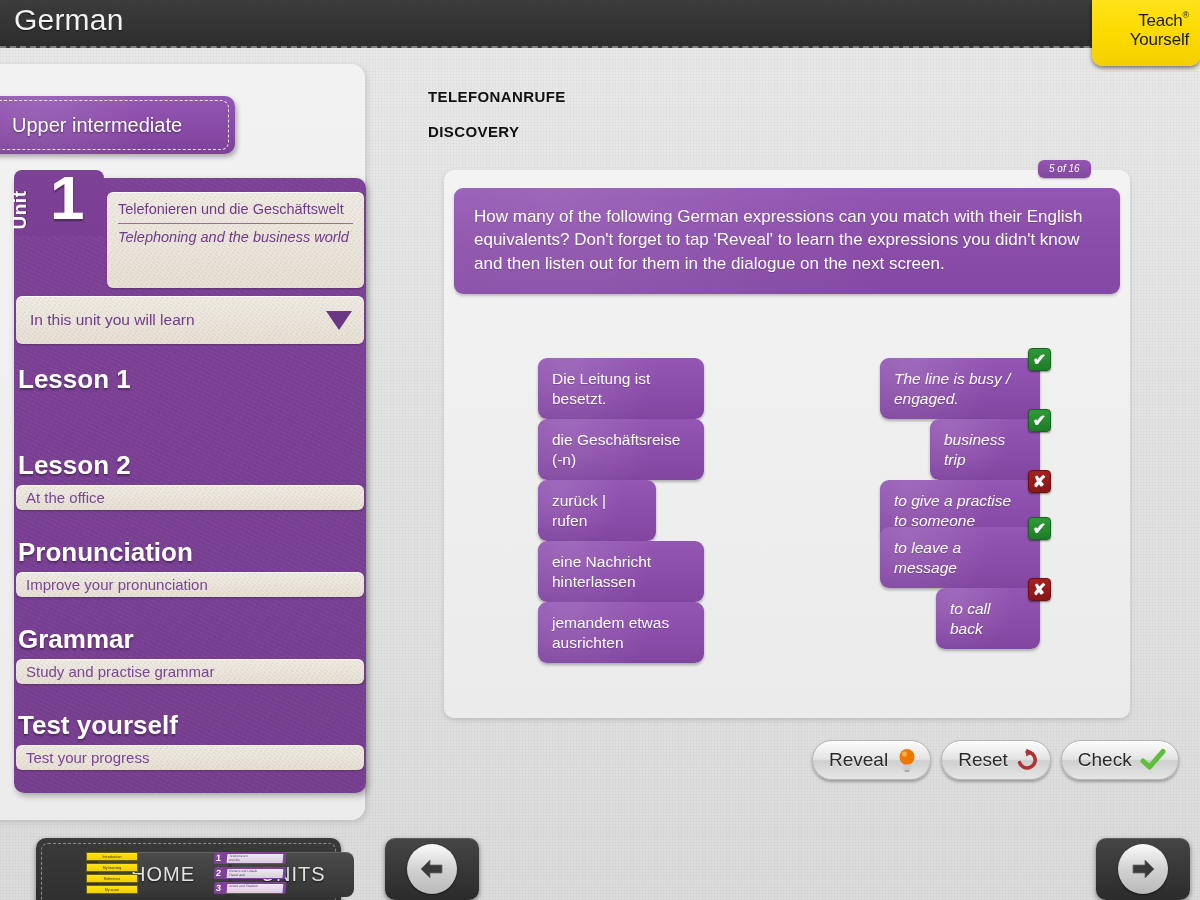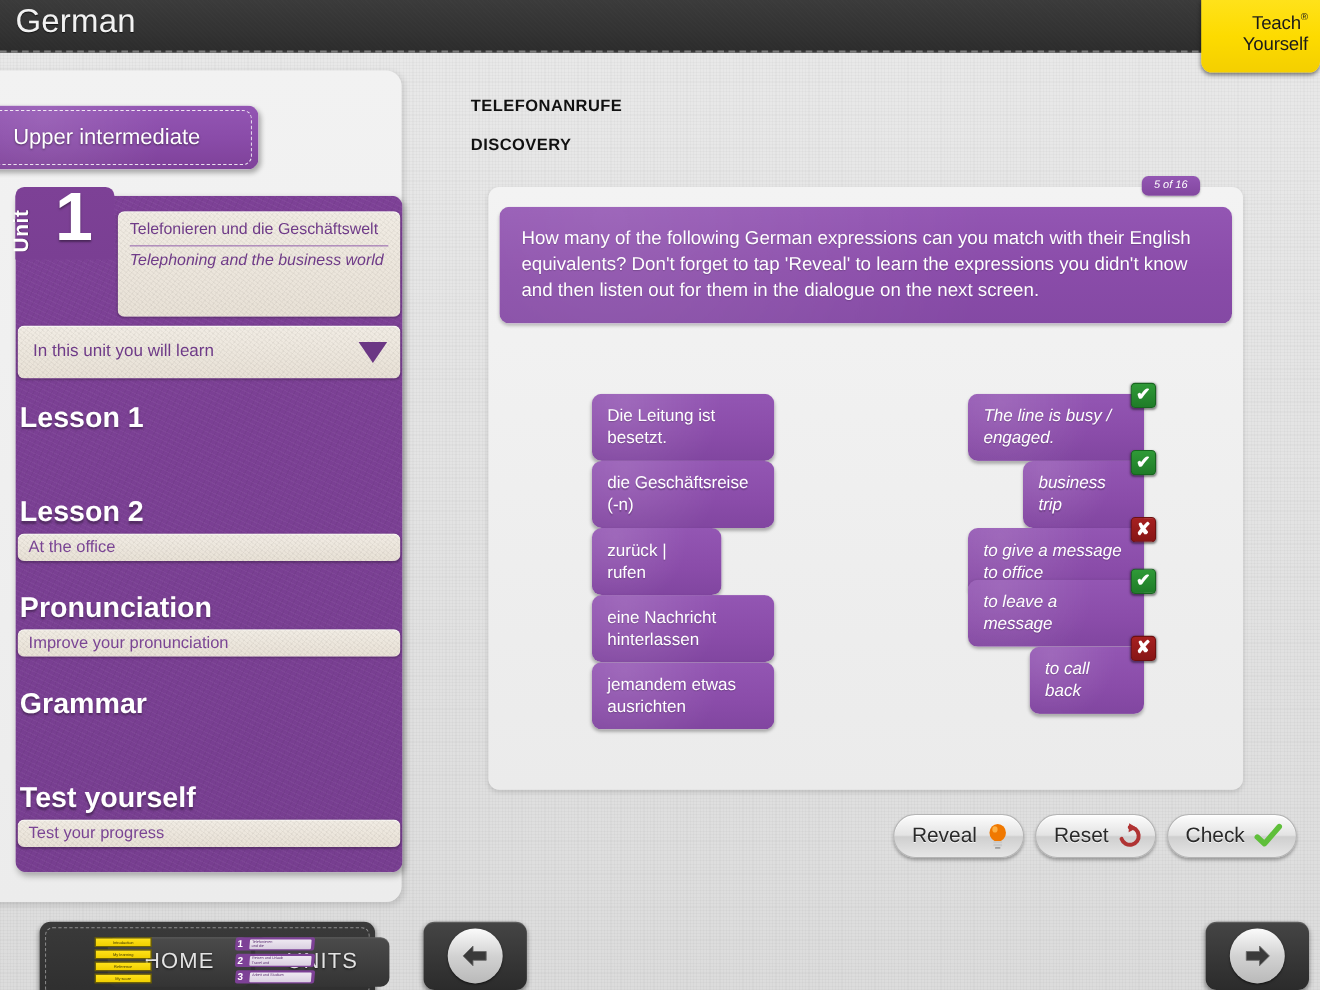--- a/index.html
+++ b/index.html
@@ -389,20 +389,21 @@
       <div class="lesson-block" style="top: 452px;">
         <div class="lesson-heading">Lesson 2</div>
         <div class="lesson-sub paper">At the office</div>
       </div>
       <div class="lesson-block" style="top: 539px;">
         <div class="lesson-heading">Pronunciation</div>
         <div class="lesson-sub paper">Improve your pronunciation</div>
       </div>
       <div class="lesson-block" style="top: 626px;">
         <div class="lesson-heading">Grammar</div>
+        <div class="lesson-sub paper">Study and practise grammar</div>
       </div>
       <div class="lesson-block" style="top: 712px;">
         <div class="lesson-heading">Test yourself</div>
         <div class="lesson-sub paper">Test your progress</div>
       </div>
     </div>
 
   <div id="heading-1">TELEFONANRUFE</div>
   <div id="heading-2">DISCOVERY</div>
 
@@ -415,21 +416,21 @@
     <div id="match-area">
         <div class="card de" style="left: 84px; top: 10px; width: 166px;">Die Leitung ist besetzt.</div>
         <div class="card de" style="left: 84px; top: 71px; width: 166px;">die Geschäftsreise (-n)</div>
         <div class="card de" style="left: 84px; top: 132px; width: 118px;">zurück | rufen</div>
         <div class="card de" style="left: 84px; top: 193px; width: 166px;">eine Nachricht hinterlassen</div>
         <div class="card de" style="left: 84px; top: 254px; width: 166px;">jemandem etwas ausrichten</div>
         <div class="card en" style="left: 426px; top: 10px; width: 160px;">The line is busy / engaged.</div>
         <div class="badge ok" style="left: 574px; top: 0px;">✔</div>
         <div class="card en" style="left: 476px; top: 71px; width: 110px;">business trip</div>
         <div class="badge ok" style="left: 574px; top: 61px;">✔</div>
-        <div class="card en" style="left: 426px; top: 132px; width: 160px;">to give a message to office</div>
+        <div class="card en" style="left: 426px; top: 132px; width: 160px;">to give a practise to someone</div>
         <div class="badge no" style="left: 574px; top: 122px;">✘</div>
         <div class="card en" style="left: 426px; top: 179px; width: 160px;">to leave a message</div>
         <div class="badge ok" style="left: 574px; top: 169px;">✔</div>
         <div class="card en" style="left: 482px; top: 240px; width: 104px;">to call back</div>
         <div class="badge no" style="left: 574px; top: 230px;">✘</div>
       </div>
   </div>
 
   <div id="actions">
       <div class="action-btn">

